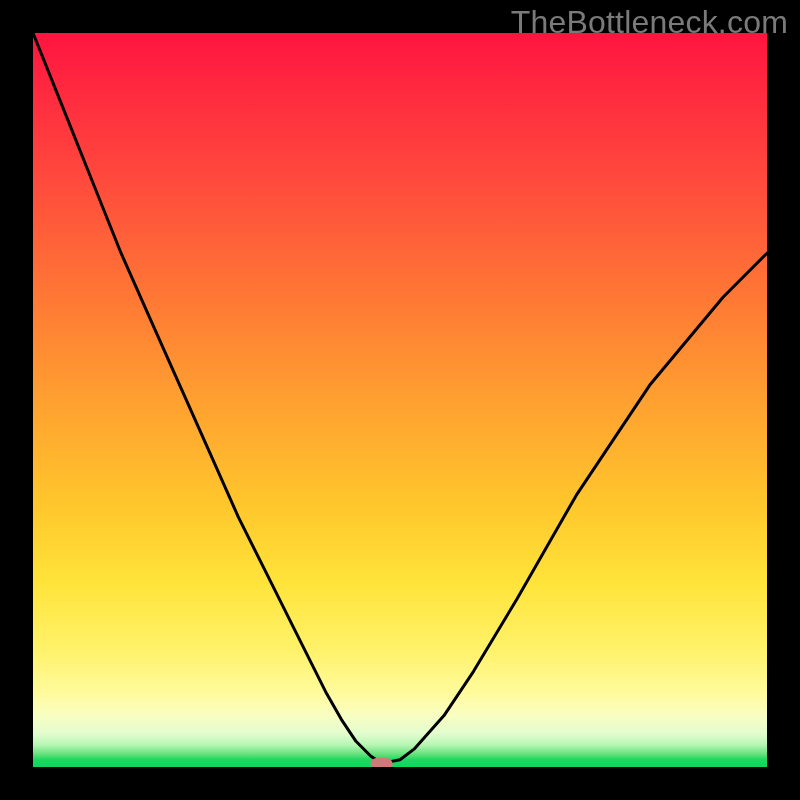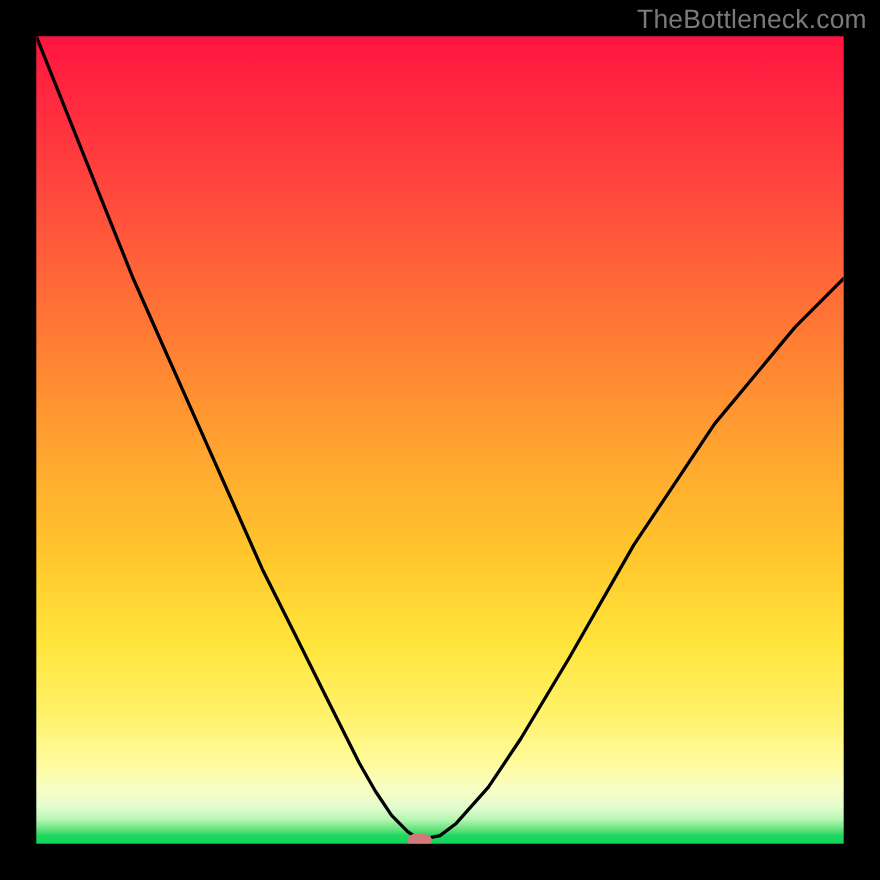--- a/index.html
+++ b/index.html
@@ -17,21 +17,21 @@
     top: 0;
     width: 800px;
     height: 800px;
     background: #000;
   }
   .watermark {
     position: absolute;
     top: 4px;
     right: 12px;
     color: #7a7a7a;
-    font-size: 24px;
+    font-size: 32px;
     font-weight: 400;
     letter-spacing: 0.2px;
     z-index: 10;
   }
   .plot-area {
     position: absolute;
     left: 33px;
     top: 33px;
     width: 734px;
     height: 734px;

